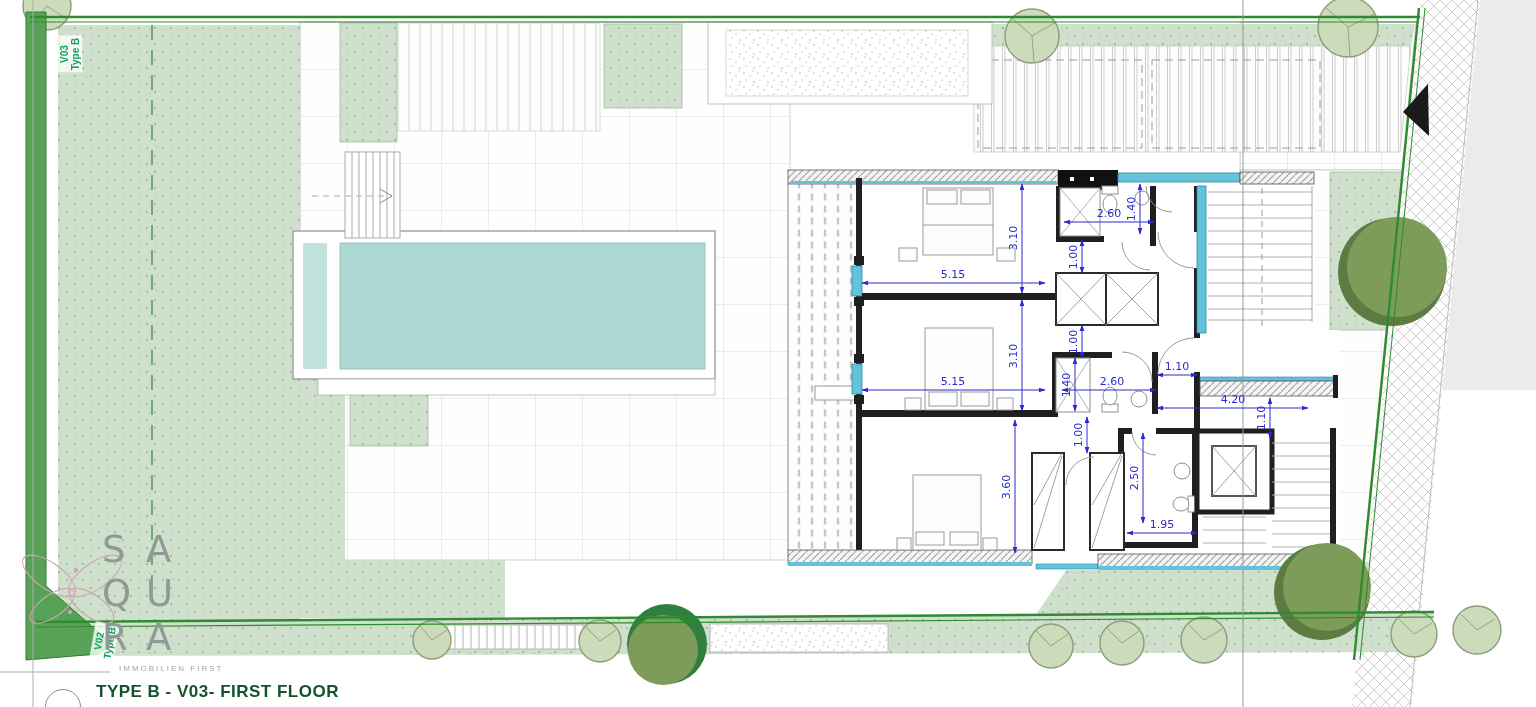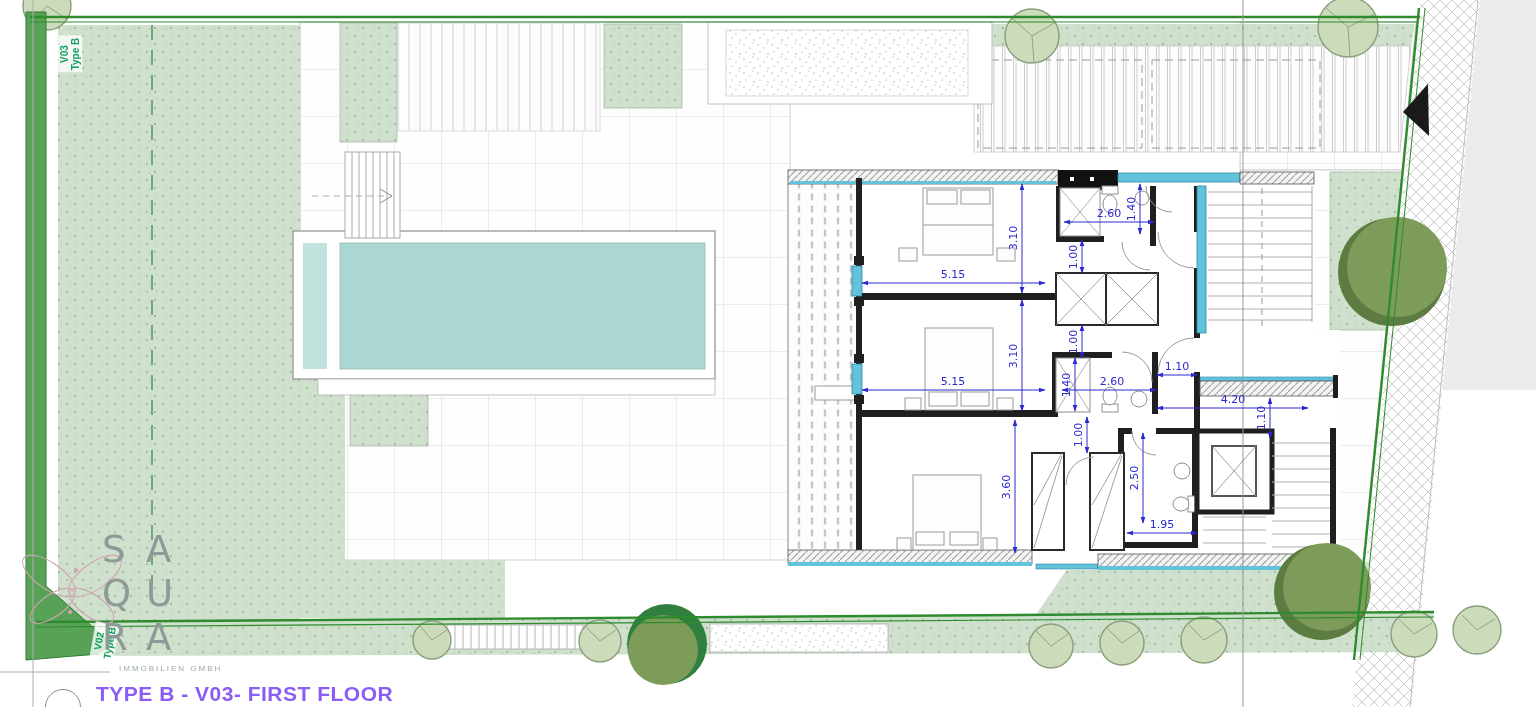--- a/index.html
+++ b/index.html
@@ -12,21 +12,21 @@
   .plot-label{color:#11a05f;font-size:10px;line-height:11px;font-weight:bold;
       background:rgba(255,255,255,.78);padding:1px 2px;transform:rotate(-90deg);
       white-space:nowrap;text-align:center;}
   #label-v03{left:52px;top:42px;}
   #label-v02{left:86px;top:630px;transform:rotate(-80deg);}
   #logo-letters{left:102px;top:528px;width:92px;display:grid;
       grid-template-columns:44px 44px;grid-auto-rows:44px;}
   #logo-letters span{font-family:"DejaVu Sans",sans-serif;font-size:37px;color:#8e9998;
       font-weight:400;line-height:44px;}
   #company-name{left:119px;top:664px;font-size:8px;letter-spacing:2px;color:#9cab9f;}
-  #page-title{left:96px;top:682px;font-size:21px;font-weight:bold;color:#8b5cf6;
+  #page-title{left:96px;top:682px;font-size:17px;font-weight:bold;color:#14532d;
       letter-spacing:.5px;text-align:center;}
   #compass{left:45px;top:689px;width:34px;height:34px;border:1.5px solid #8a8a8a;
       border-radius:50%;background:#fff;}
 </style>
 </head>
 <body>
 
 <div id="stage">
 
 <svg id="plan" width="1536" height="707" viewBox="0 0 1536 707">
@@ -407,17 +407,17 @@
 </div>
 
 <div class="overlay" id="logo-letters">
   <span>S</span>
   <span>A</span>
   <span>Q</span>
   <span>U</span>
   <span>R</span>
   <span>A</span>
 </div>
-<div class="overlay" id="company-name">IMMOBILIEN GMBH</div>
+<div class="overlay" id="company-name">IMMOBILIEN FIRST</div>
 <div class="overlay" id="page-title">TYPE B - V03- FIRST FLOOR</div>
 <div class="overlay" id="compass"></div>
 
 </div>
 
 </body></html>

